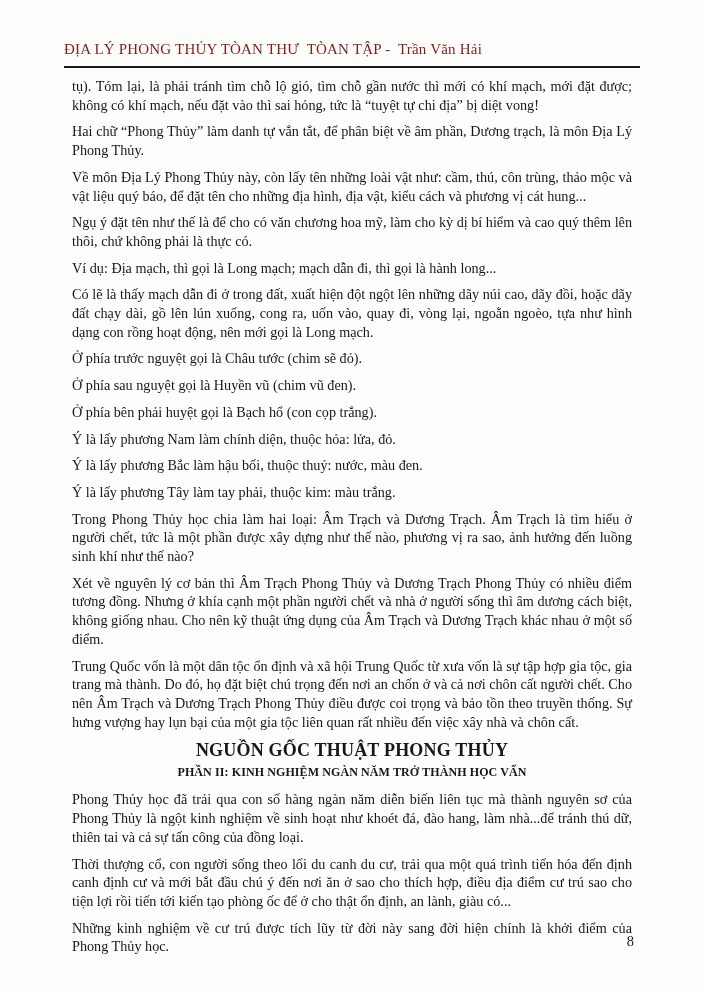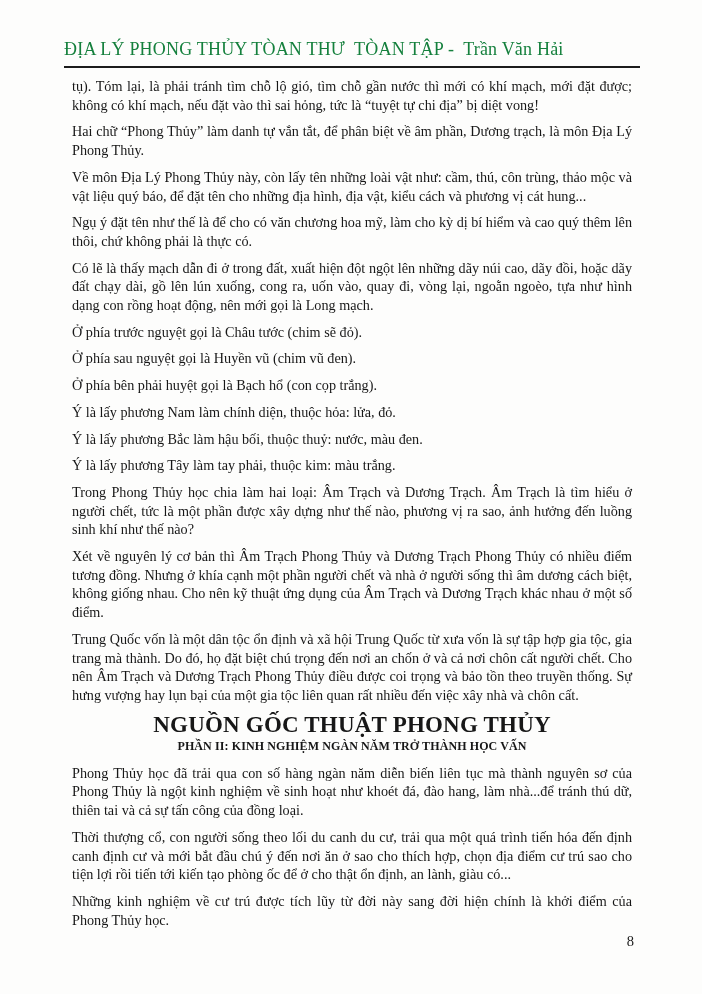--- a/index.html
+++ b/index.html
@@ -12,25 +12,25 @@
     width: 702px;
     height: 994px;
     background: #fdfdfc;
     box-sizing: border-box;
     padding: 40px 62px 0 64px;
     font-family: "Liberation Serif", "DejaVu Serif", serif;
     color: #171717;
     overflow: hidden;
   }
   .header-title {
-    font-size: 18px;
+    font-size: 15px;
     line-height: 18px;
     letter-spacing: 0.2px;
     white-space: pre-wrap;
-    color: #15803d;
+    color: #7f1d1d;
   }
   .header-rule {
     border: none;
     border-bottom: 2px solid #1c1c1c;
     margin: 8px 0 0 0;
   }
   .content {
     margin-top: 9px;
     font-size: 14.2px;
     line-height: 18.7px;
@@ -42,21 +42,21 @@
   .h-left {
     font-weight: bold;
     font-size: 16.8px;
     line-height: 21px;
     margin: 1px 0 1px 0;
     text-align: left;
     letter-spacing: 0.2px;
   }
   .h-center {
     font-weight: bold;
-    font-size: 23px;
+    font-size: 18px;
     line-height: 23px;
     margin: 3px 0 0 0;
     text-align: center;
     letter-spacing: 0.2px;
   }
   .h-sub {
     font-weight: bold;
     font-size: 12px;
     line-height: 20px;
     margin: 0 0 1px 0;
@@ -78,32 +78,33 @@
 
   <div class="header-title">ĐỊA LÝ PHONG THỦY TÒAN THƯ  TÒAN TẬP -  Trần Văn Hải</div>
 
   <hr class="header-rule">
 
   <div class="content">
     <p class="para">tụ). Tóm lại, là phải tránh tìm chỗ lộ gió, tìm chỗ gần nước thì mới có khí mạch, mới đặt được; không có khí mạch, nếu đặt vào thì sai hỏng, tức là “tuyệt tự chi địa” bị diệt vong!</p>
     <p class="para">Hai chữ “Phong Thủy” làm danh tự vắn tắt, để phân biệt về âm phần, Dương trạch, là môn Địa Lý Phong Thủy.</p>
     <p class="para">Về môn Địa Lý Phong Thủy này, còn lấy tên những loài vật như: cầm, thú, côn trùng, thảo mộc và vật liệu quý báo, để đặt tên cho những địa hình, địa vật, kiểu cách và phương vị cát hung...</p>
     <p class="para">Ngụ ý đặt tên như thế là để cho có văn chương hoa mỹ, làm cho kỳ dị bí hiểm và cao quý thêm lên thôi, chứ không phải là thực có.</p>
+    <p class="para">Ví dụ: Địa mạch, thì gọi là Long mạch; mạch dẫn đi, thì gọi là hành long...</p>
     <p class="para">Có lẽ là thấy mạch dẫn đi ở trong đất, xuất hiện đột ngột lên những dãy núi cao, dãy đồi, hoặc dãy đất chạy dài, gồ lên lún xuống, cong ra, uốn vào, quay đi, vòng lại, ngoằn ngoèo, tựa như hình dạng con rồng hoạt động, nên mới gọi là Long mạch.</p>
     <p class="para">Ở phía trước nguyệt gọi là Châu tước (chim sẽ đỏ).</p>
     <p class="para">Ở phía sau nguyệt gọi là Huyền vũ (chim vũ đen).</p>
     <p class="para">Ở phía bên phải huyệt gọi là Bạch hổ (con cọp trắng).</p>
     <p class="para">Ý là lấy phương Nam làm chính diện, thuộc hỏa: lửa, đỏ.</p>
     <p class="para">Ý là lấy phương Bắc làm hậu bối, thuộc thuỷ: nước, màu đen.</p>
     <p class="para">Ý là lấy phương Tây làm tay phải, thuộc kim: màu trắng.</p>
     <p class="para">Trong Phong Thủy học chia làm hai loại: Âm Trạch và Dương Trạch. Âm Trạch là tìm hiểu ở người chết, tức là một phần được xây dựng như thế nào, phương vị ra sao, ảnh hưởng đến luồng sinh khí như thế nào?</p>
     <p class="para">Xét về nguyên lý cơ bản thì Âm Trạch Phong Thủy và Dương Trạch Phong Thủy có nhiều điểm tương đồng. Nhưng ở khía cạnh một phần người chết và nhà ở người sống thì âm dương cách biệt, không giống nhau. Cho nên kỹ thuật ứng dụng của Âm Trạch và Dương Trạch khác nhau ở một số điểm.</p>
     <p class="para">Trung Quốc vốn là một dân tộc ổn định và xã hội Trung Quốc từ xưa vốn là sự tập hợp gia tộc, gia trang mà thành. Do đó, họ đặt biệt chú trọng đến nơi an chốn ở và cả nơi chôn cất người chết. Cho nên Âm Trạch và Dương Trạch Phong Thủy điều được coi trọng và bảo tồn theo truyền thống. Sự hưng vượng hay lụn bại của một gia tộc liên quan rất nhiều đến việc xây nhà và chôn cất.</p>
     <h2 class="h-center">NGUỒN GỐC THUẬT PHONG THỦY</h2>
     <h3 class="h-sub">PHẦN II: KINH NGHIỆM NGÀN NĂM TRỞ THÀNH HỌC VẤN</h3>
     <p class="para">Phong Thủy học đã trải qua con số hàng ngàn năm diễn biến liên tục mà thành nguyên sơ của Phong Thủy là ngột kinh nghiệm về sinh hoạt như khoét đá, đào hang, làm nhà...để tránh thú dữ, thiên tai và cả sự tấn công của đồng loại.</p>
-    <p class="para">Thời thượng cổ, con người sống theo lối du canh du cư, trải qua một quá trình tiến hóa đến định canh định cư và mới bắt đầu chú ý đến nơi ăn ở sao cho thích hợp, chọn địa điểm cư trú sao cho tiện lợi rồi tiến tới kiến tạo phòng ốc để ở cho thật ổn định, an lành, giàu có...</p>
+    <p class="para">Thời thượng cổ, con người sống theo lối du canh du cư, trải qua một quá trình tiến hóa đến định canh định cư và mới bắt đầu chú ý đến nơi ăn ở sao cho thích hợp, điều địa điểm cư trú sao cho tiện lợi rồi tiến tới kiến tạo phòng ốc để ở cho thật ổn định, an lành, giàu có...</p>
     <p class="para">Những kinh nghiệm về cư trú được tích lũy từ đời này sang đời hiện chính là khởi điểm của Phong Thủy học.</p>
   </div>
 
   <div class="page-number">8</div>
 
 </div>
 
 </body></html>

